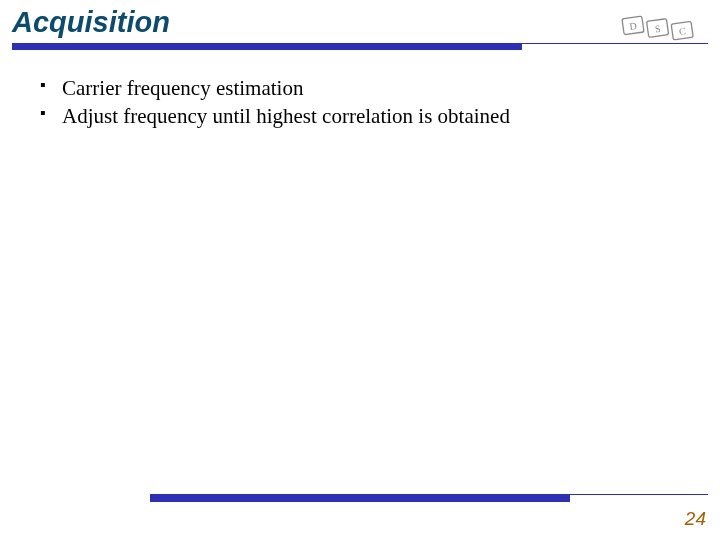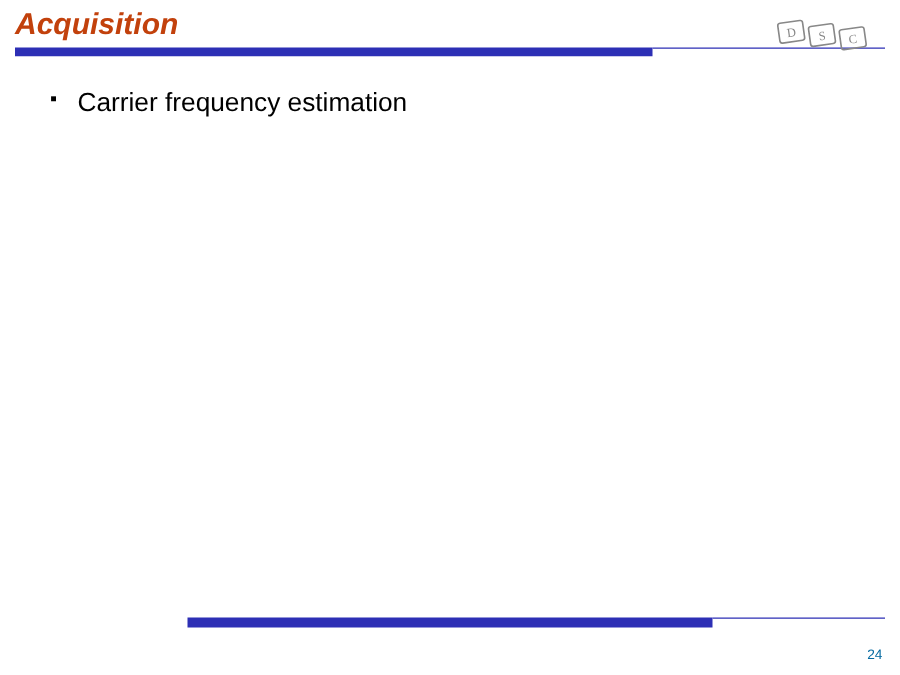--- a/index.html
+++ b/index.html
@@ -13,24 +13,24 @@
       background: #ffffff;
       font-family: "Trebuchet MS", "Segoe UI", Verdana, sans-serif;
       position: relative;
       overflow: hidden;
     }
     .header {
       padding: 6px 12px 2px 12px;
       position: relative;
     }
     .title {
-      font-size: 24px;
+      font-size: 29px;
       font-weight: bold;
       font-style: italic;
-      color: #c2410c;
+      color: #0c4a6e;
     }
     .header-rule {
       margin-top: 2px;
       display: flex;
       width: 696px;
       margin-left: 12px;
     }
     .header-rule .thick {
       height: 7px;
       background: #2d2fb5;
@@ -44,20 +44,21 @@
     }
     .logo {
       position: absolute;
       top: 10px;
       right: 22px;
       width: 80px;
       height: 42px;
     }
     .content {
       padding: 24px 32px 0 40px;
+      font-family: Liberation Serif, serif;
     }
     .bullet-list {
       list-style: none;
     }
     .bullet-item {
       font-size: 21px;
       color: #000000;
       line-height: 1.35;
       padding-left: 22px;
       position: relative;
@@ -85,22 +86,23 @@
     .footer-rule .thin {
       height: 8px;
       border-top: 1.5px solid #2d2fb5;
       flex: 1;
       background: transparent;
     }
     .page-number {
       position: absolute;
       bottom: 10px;
       right: 14px;
-      font-size: 11px;
-      color: #0369a1;
+      font-size: 19px;
+      color: #a16207;
+      font-style: italic;
     }
   </style>
 </head>
 <body>
 
 <div class="header">
   <div class="title">Acquisition</div>
   <div class="logo">
     <svg viewBox="0 0 80 42" width="80" height="42">
       <g transform="rotate(-8 40 21)">
@@ -116,20 +118,21 @@
 </div>
 
 <div class="header-rule">
   <div class="thick"></div>
   <div class="thin"></div>
 </div>
 
 <div class="content">
   <ul class="bullet-list">
     <li class="bullet-item">Carrier frequency estimation</li>
+    <li class="bullet-item">Adjust frequency until highest correlation is obtained</li>
   </ul>
 </div>
 
 <div class="footer-rule">
   <div class="thick"></div>
   <div class="thin"></div>
 </div>
 
 <div class="page-number">24</div>
 

